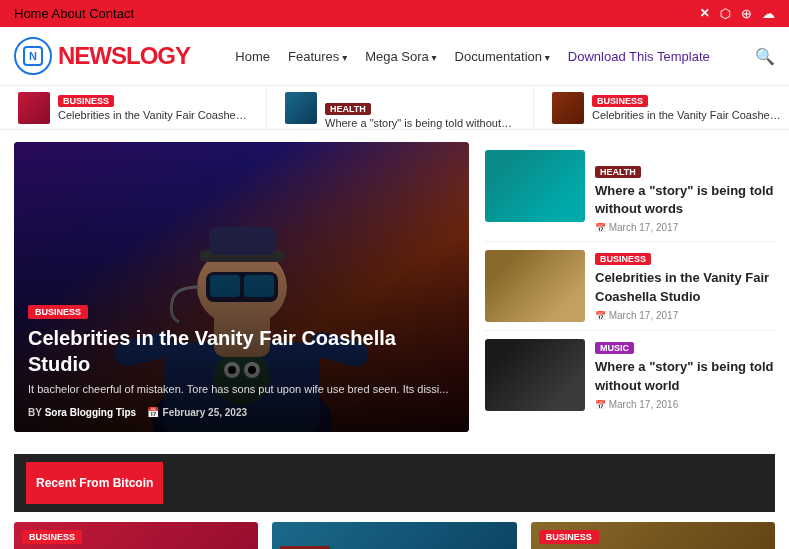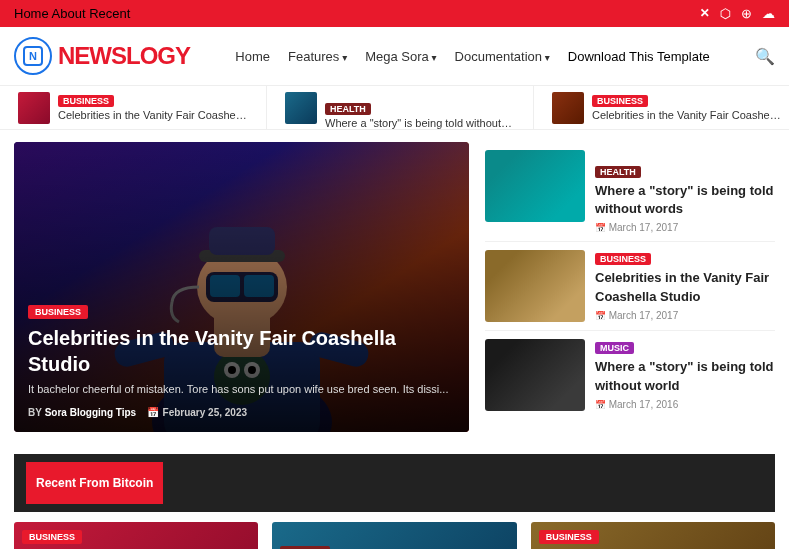--- a/index.html
+++ b/index.html
@@ -72,21 +72,21 @@
     
     .featured-img-scene { width: 100%; height: 100%; position: relative; background: linear-gradient(135deg, #2a0a5a 0%, #1a1060 25%, #8a3010 60%, #c05010 80%, #601010 100%); }
   </style>
 </head>
 <body>
 
 <nav class="top-nav">
   <div>
     <a>Home</a>
     <a>About</a>
-    <a>Recent</a>
+    <a>Contact</a>
   </div>
   <div class="top-nav-social">
     <span></span>
     <span style="font-weight:bold;font-size:12px;">✕</span>
     <span>⬡</span>
     <span>⊕</span>
     <span>☁</span>
   </div>
 </nav>
 
@@ -100,21 +100,21 @@
     </div>
     <div class="logo-text">
       <span>NEWS</span><span style="color:#e8192c;">LOGY</span>
     </div>
   </div>
   <nav class="main-nav">
     <a>Home</a>
     <a class="has-arrow">Features</a>
     <a class="has-arrow">Mega Sora</a>
     <a class="has-arrow">Documentation</a>
-    <a style="color:#000000;">Download This Template</a>
+    <a style="color:#4c1d95;">Download This Template</a>
   </nav>
   <span class="search-icon">🔍</span>
 </header>
 
 <div class="ticker">
   <div class="ticker-item">
     <div class="ticker-img" style="background:linear-gradient(135deg,#c41a3a,#8a0a2a);"></div>
     <div class="ticker-info">
       <span class="ticker-badge badge-business">BUSINESS</span>
       <span class="ticker-text">Celebrities in the Vanity Fair Coashella Studio</span>

